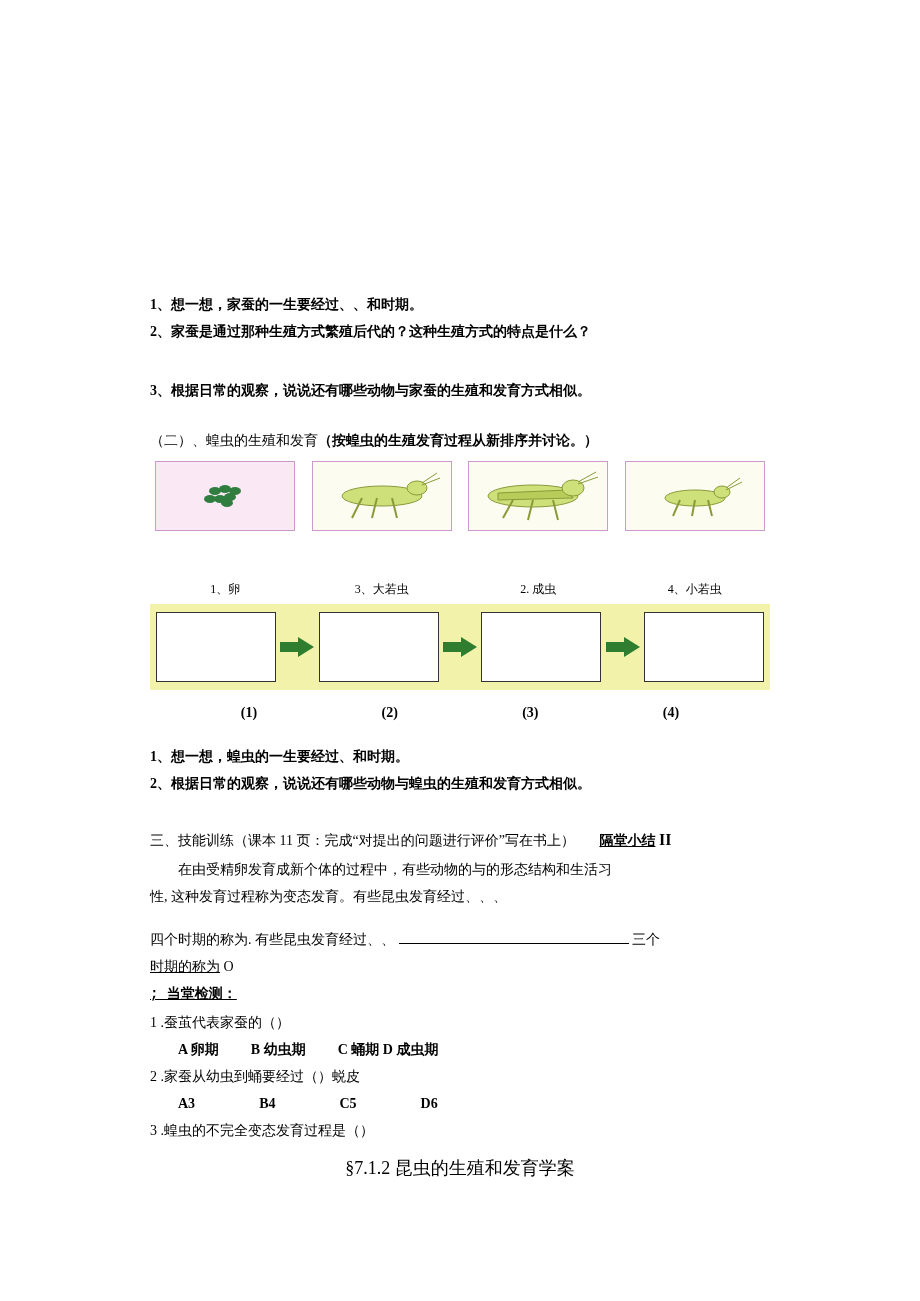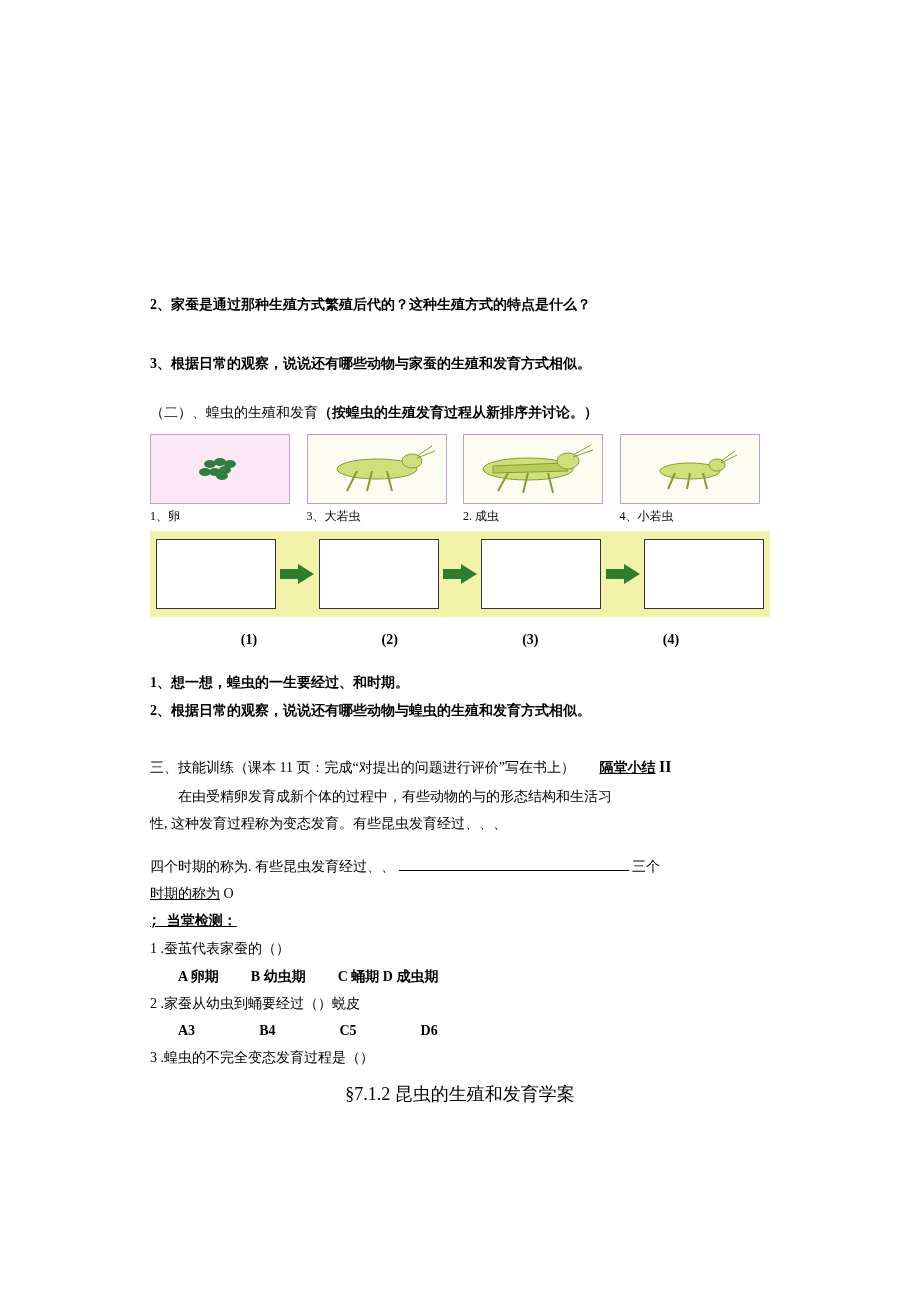--- a/index.html
+++ b/index.html
@@ -27,21 +27,22 @@
   .figure-row {
     display: flex;
     gap: 6px;
     margin: 8px 0 4px 0;
     align-items: flex-end;
   }
   .fig-cell {
     flex: 1;
     display: flex;
     flex-direction: column;
-    align-items: flex-start;
+    align-items: center;
+    gap: 46px;
   }
   .fig-img {
     width: 140px;
     height: 70px;
     border: 1px solid #cc99cc;
     box-sizing: border-box;
     display: flex;
     align-items: center;
     justify-content: center;
     background: #fdf0f8;
@@ -151,20 +152,21 @@
   }
   .eggs-svg, .locust-svg {
     display:block;
   }
 </style>
 </head>
 <body>
 
 <div class="page">
 
+  <div class="para bold">1、想一想，家蚕的一生要经过、、和时期。</div>
   <div class="para bold">2、家蚕是通过那种生殖方式繁殖后代的？这种生殖方式的特点是什么？</div>
 
   <div class="section-gap"></div>
 
   <div class="para bold">3、根据日常的观察，说说还有哪些动物与家蚕的生殖和发育方式相似。</div>
 
   <div style="height:20px"></div>
 
   <div class="para">
     <span>（二）、蝗虫的生殖和发育</span><span class="bold">（按蝗虫的生殖发育过程从新排序并讨论。）</span>

